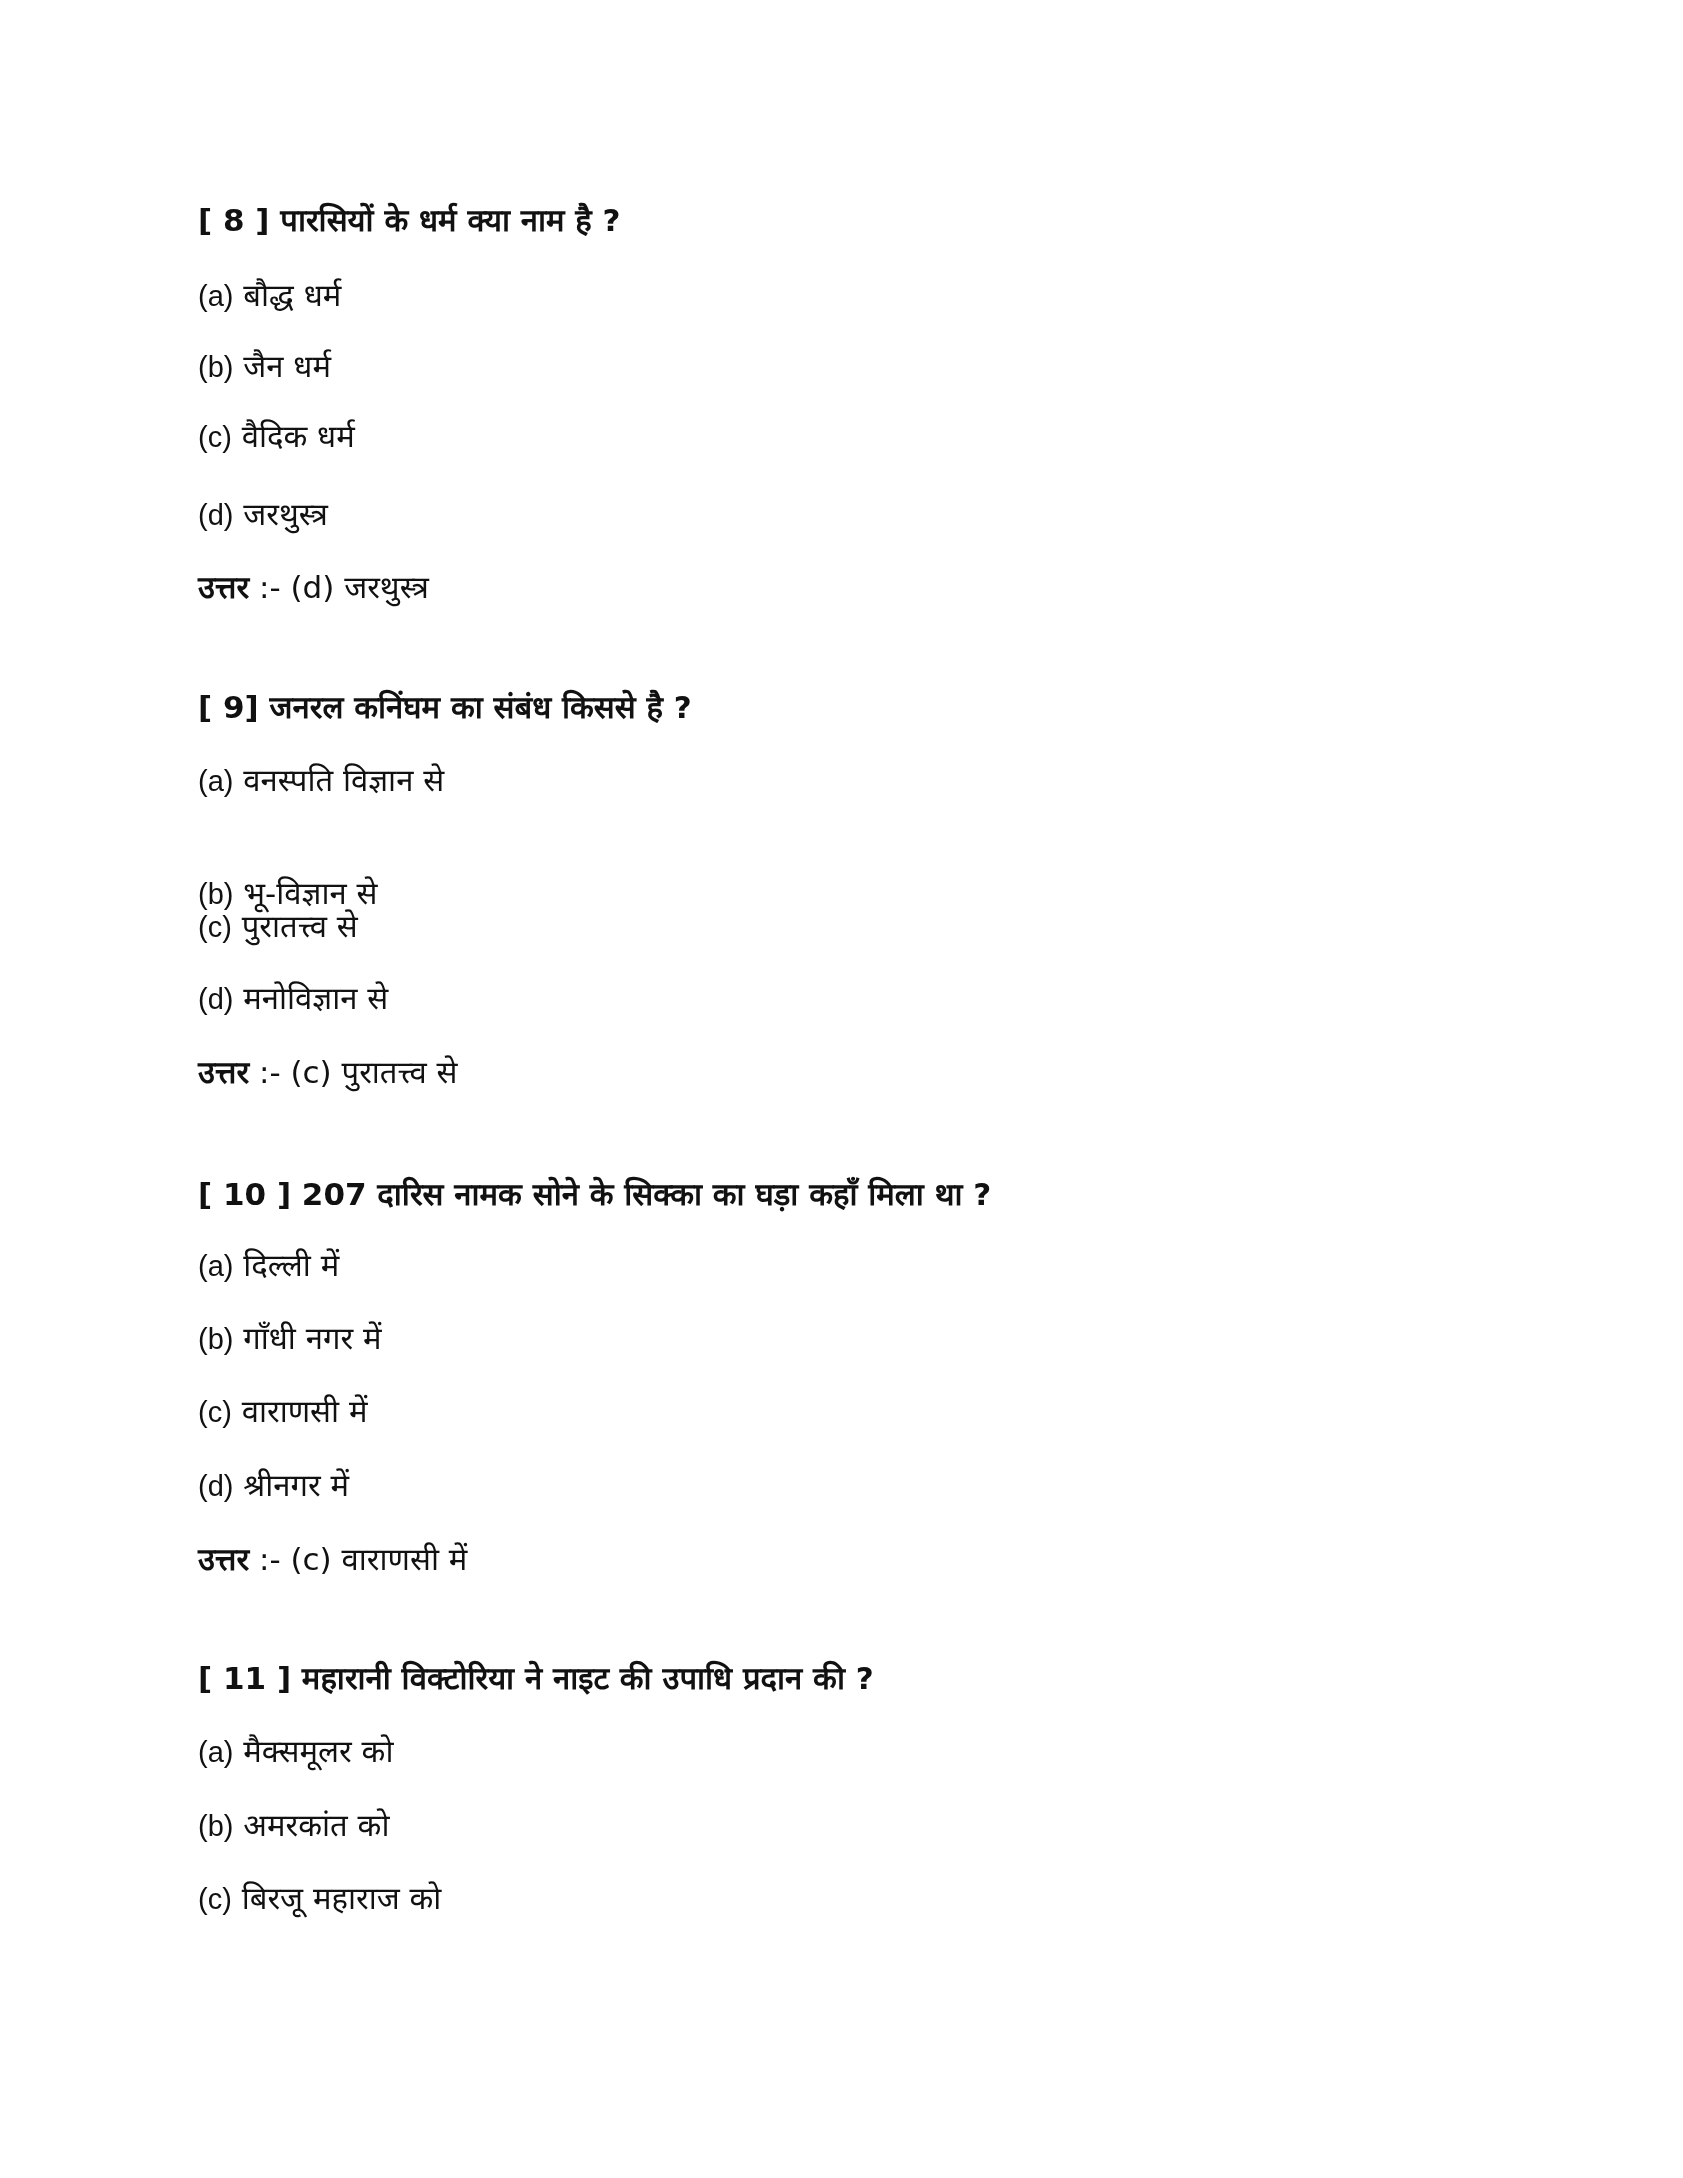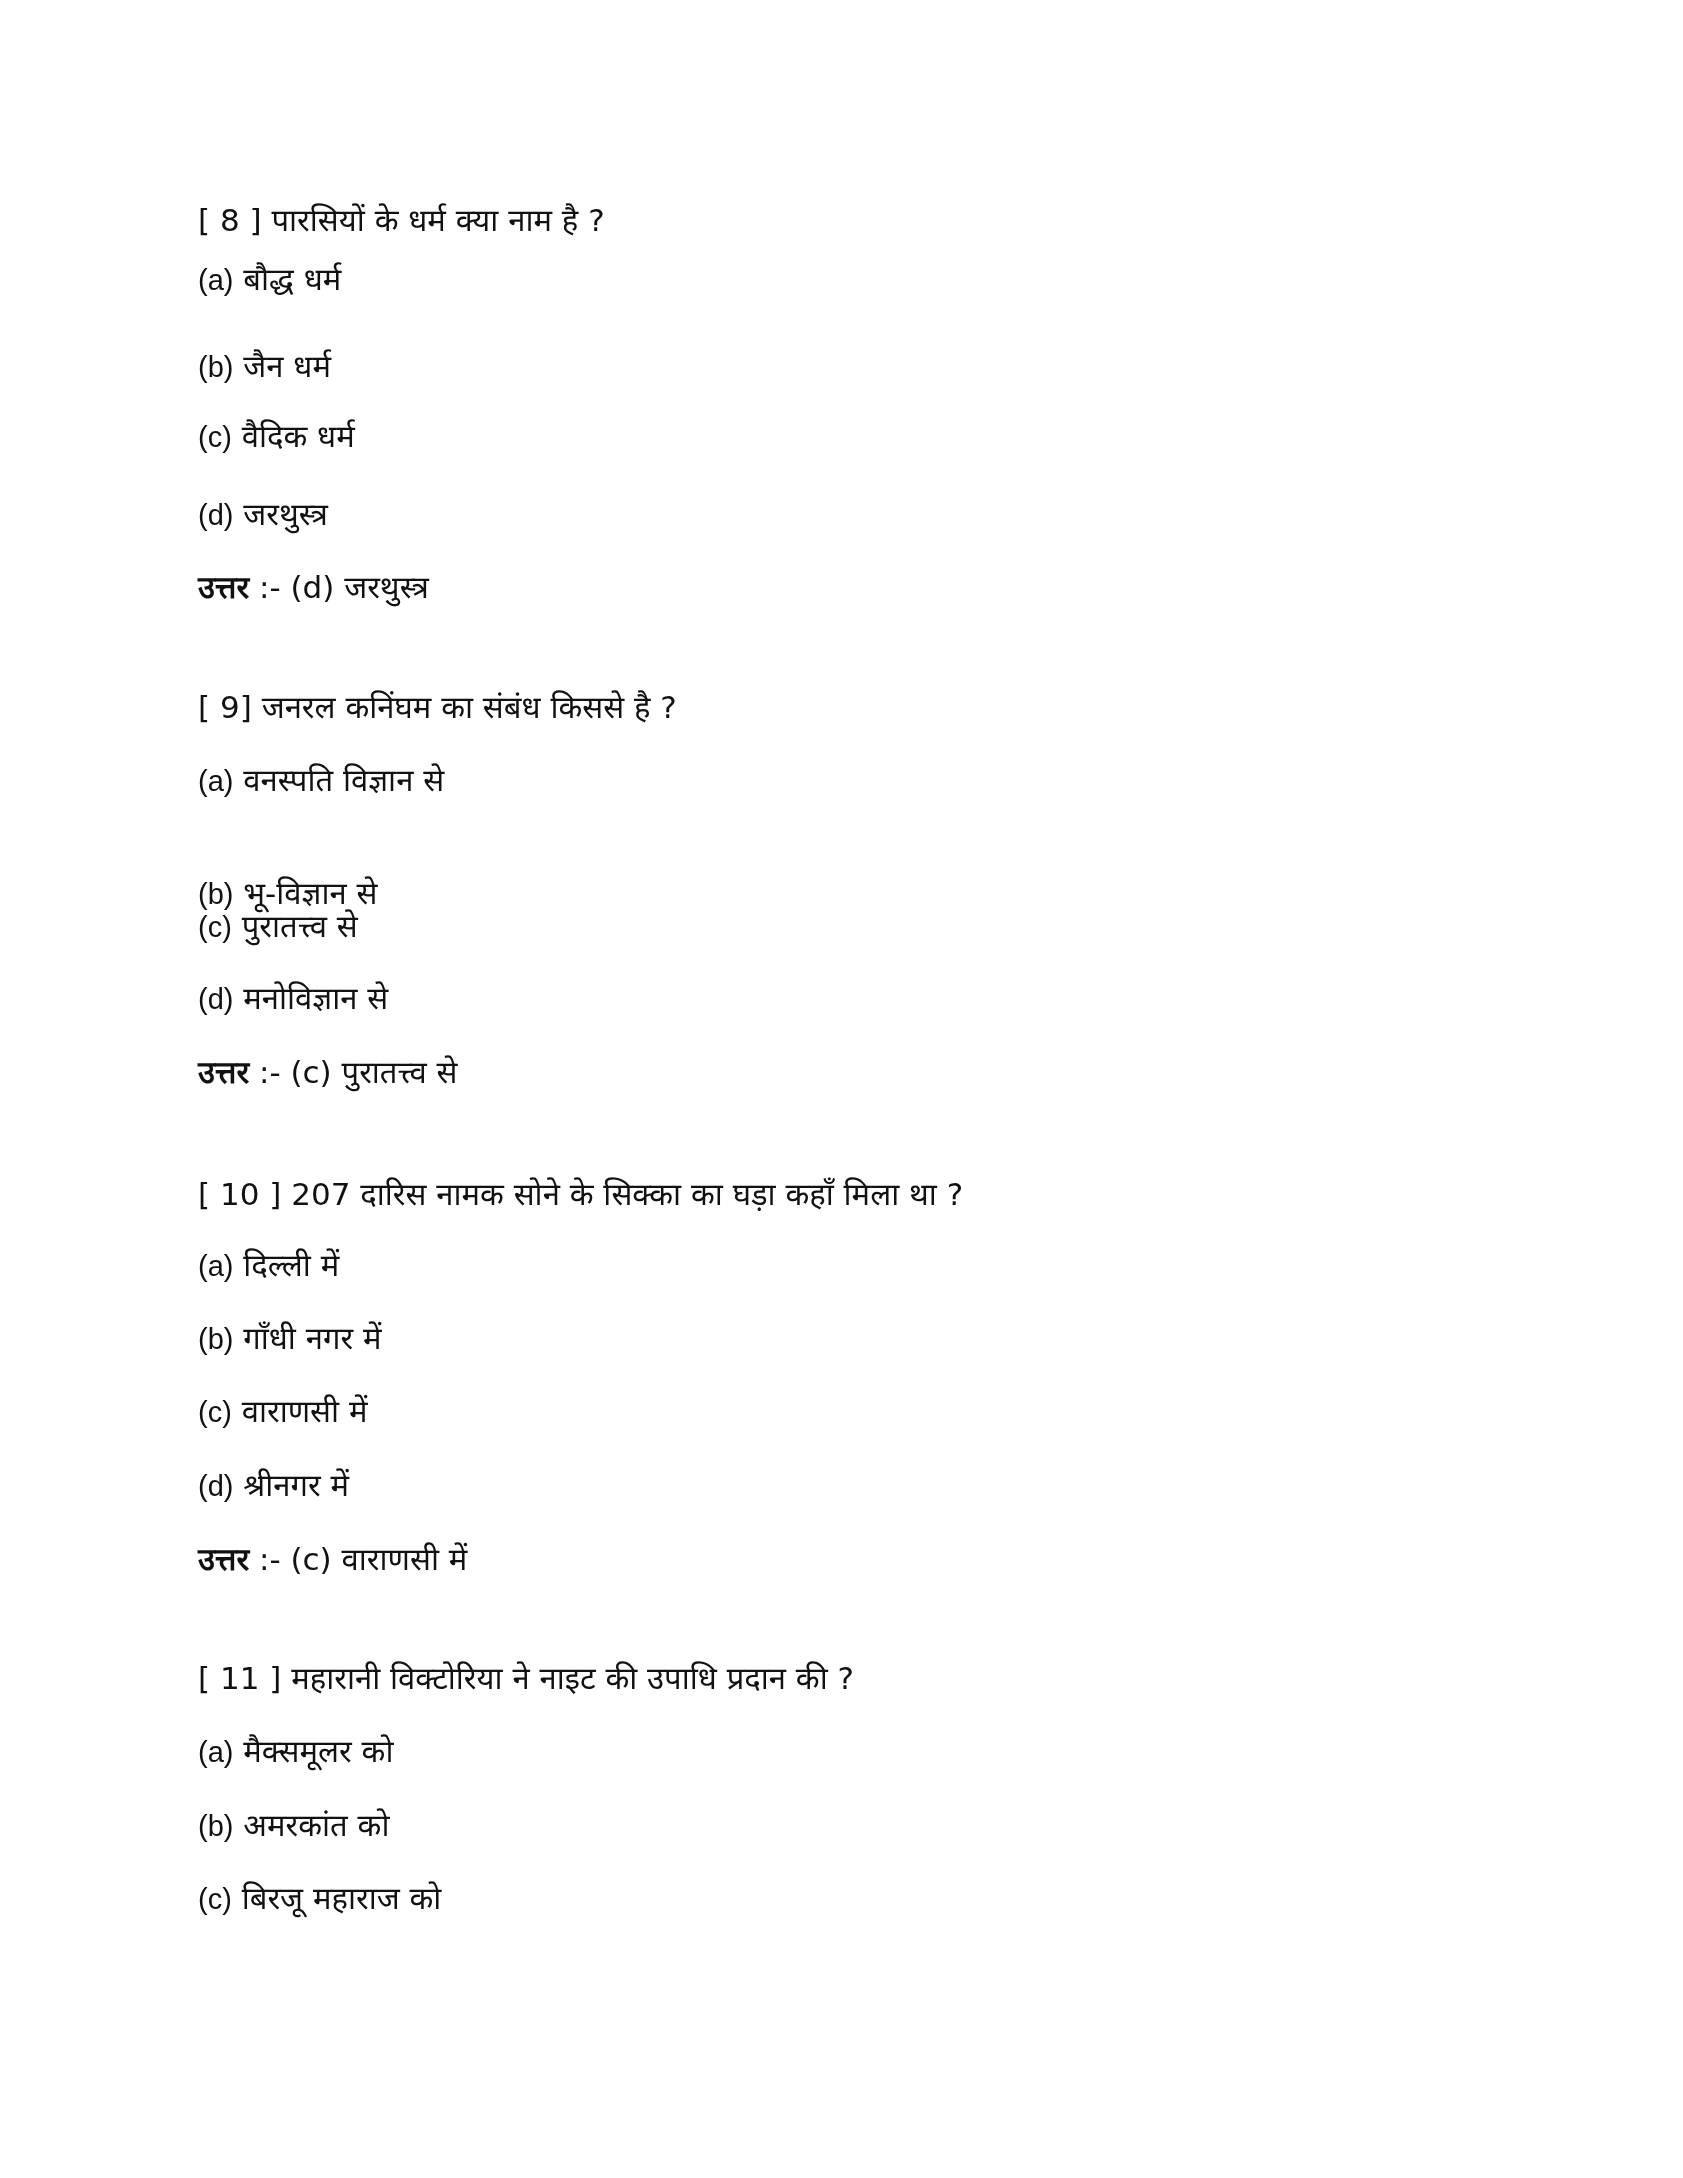--- a/index.html
+++ b/index.html
@@ -1,32 +1,32 @@
 <!DOCTYPE html>
 <html><head>
 <meta charset="utf-8">
 <style>
   html, body { margin: 0; padding: 0; background: #ffffff; }
   body { width: 1683px; height: 2178px; position: relative; overflow: hidden;
          font-family: "DejaVu Sans", "Liberation Sans", sans-serif; color: #111111; }
   .line { position: absolute; left: 198px; white-space: nowrap; font-size: 31px;
           line-height: 44px; height: 44px; }
-  .q { font-weight: normal; }
+  .q { font-weight: bold; }
   .opt-label { font-family: "Liberation Sans", sans-serif; font-size: 29px; }
   .ans-key { font-weight: bold; }
   .ans-sep, .ans-val { font-weight: normal; }
 </style>
 </head>
 <body>
 
 <div class="line q" style="top:198px">
   <span>[ 8 ]</span>
   <span>पारसियों के धर्म क्या नाम है ?</span>
 </div>
-<div class="line" style="top:257px">
+<div class="line" style="top:273px">
   <span class="opt-label">(a)</span>
   <span>बौद्ध धर्म</span>
 </div>
 <div class="line" style="top:344px">
   <span class="opt-label">(b)</span>
   <span>जैन धर्म</span>
 </div>
 <div class="line" style="top:414px">
   <span class="opt-label">(c)</span>
   <span>वैदिक धर्म</span>

